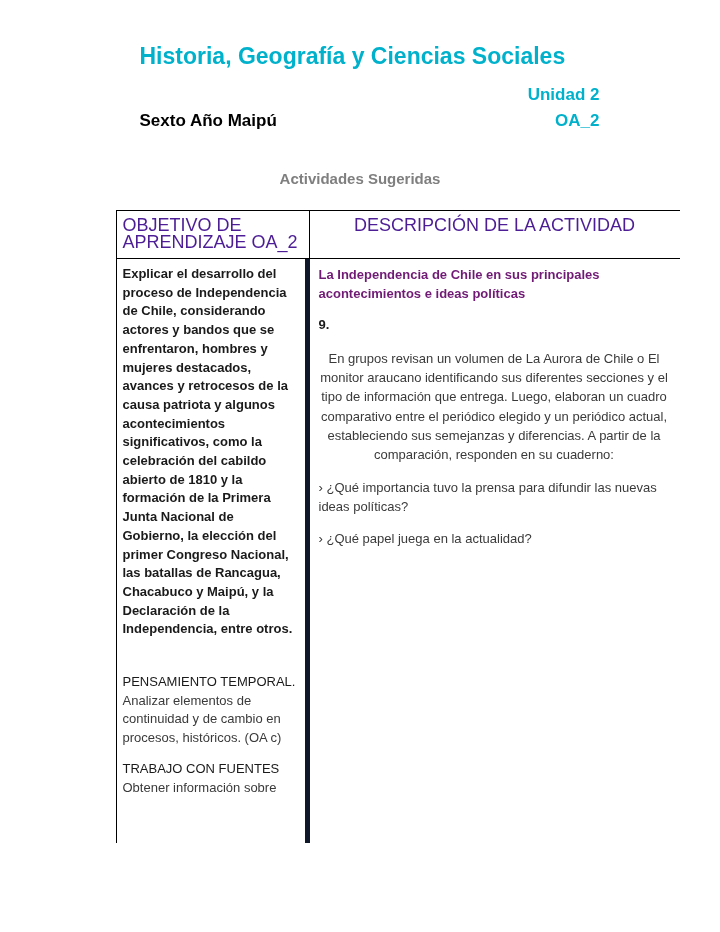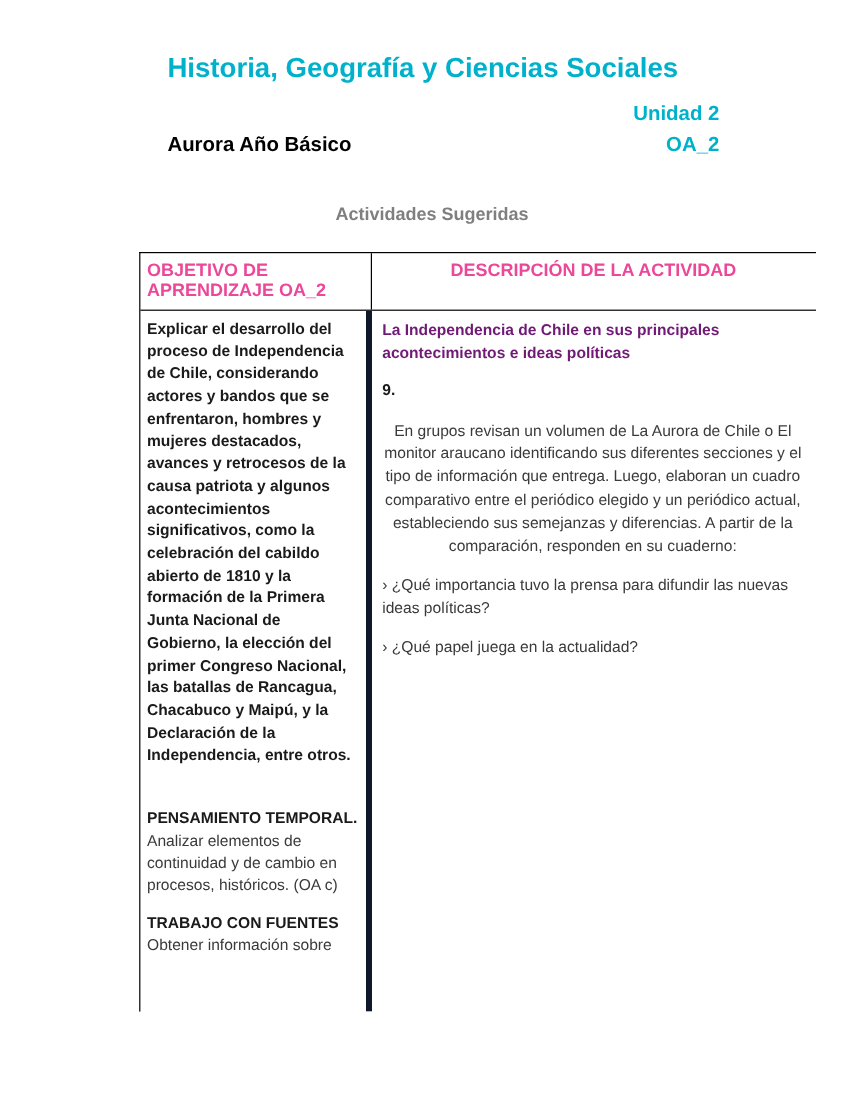--- a/index.html
+++ b/index.html
@@ -73,26 +73,26 @@
     border-bottom: none;
     color: #000000;
   }
 
   .thead {
     display: flex;
     border-bottom: 1px solid #000000;
   }
 
   .th {
-    font-size: 15px;
-    font-weight: bold;
+    font-size: 18px;
+    font-weight: normal;
     line-height: 17px;
     padding: 6px 6px;
     min-height: 47px;
-    color: #ec4899;
+    color: #4c1d95;
   }
 
   .th-left {
     width: 193px;
     border-right: 1px solid #000000;
     text-align: left;
   }
 
   .th-right {
     flex: 1;
@@ -122,21 +122,21 @@
     color: #3a3a3a;
   }
 
   .obj-main {
     font-weight: bold;
     margin-bottom: 34px;
   }
 
   .obj-block { margin-bottom: 12px; color: #3a3a3a; }
   .obj-block2 { color: #3a3a3a; }
-  .b { font-weight: bold; color: #1a1a1a; }
+  .b { font-weight: normal; color: #1a1a1a; }
 
   .act-title {
     font-weight: bold;
     color: #701a75;
     margin-bottom: 11px;
   }
 
   .act-number {
     font-weight: bold;
     color: #1a1a1a;
@@ -146,21 +146,21 @@
   .act-para { margin-bottom: 13px; text-align: center; }
   .act-q { margin-bottom: 13px; }
 </style>
 </head>
 <body>
 
 <div class="page">
 
   <h1 class="doc-title">Historia, Geografía y Ciencias Sociales</h1>
   <div class="unit-label">Unidad 2</div>
-  <div class="grade-label">Aurora Año Básico</div>
+  <div class="grade-label">Sexto Año Maipú</div>
   <div class="oa-label">OA_2</div>
 
   <h2 class="section-title">Actividades Sugeridas</h2>
 
   <div class="table">
     <div class="thead">
       <div class="th th-left">OBJETIVO DE APRENDIZAJE OA_2</div>
       <div class="th th-right">DESCRIPCIÓN DE LA ACTIVIDAD</div>
     </div>
 

